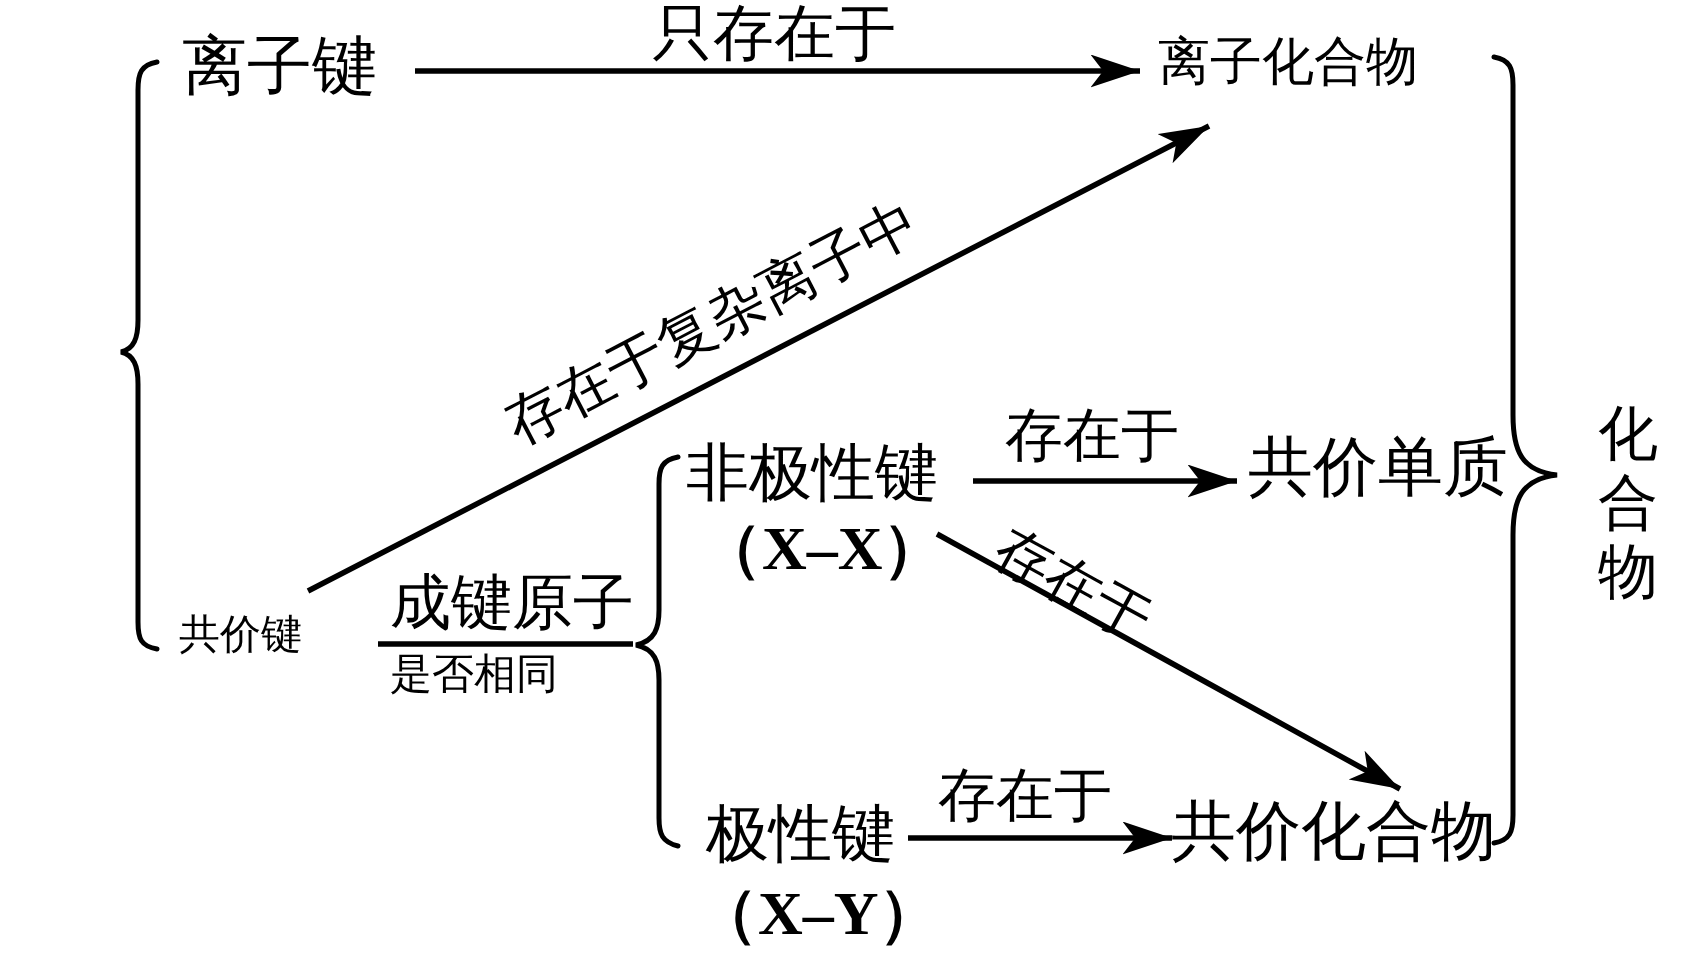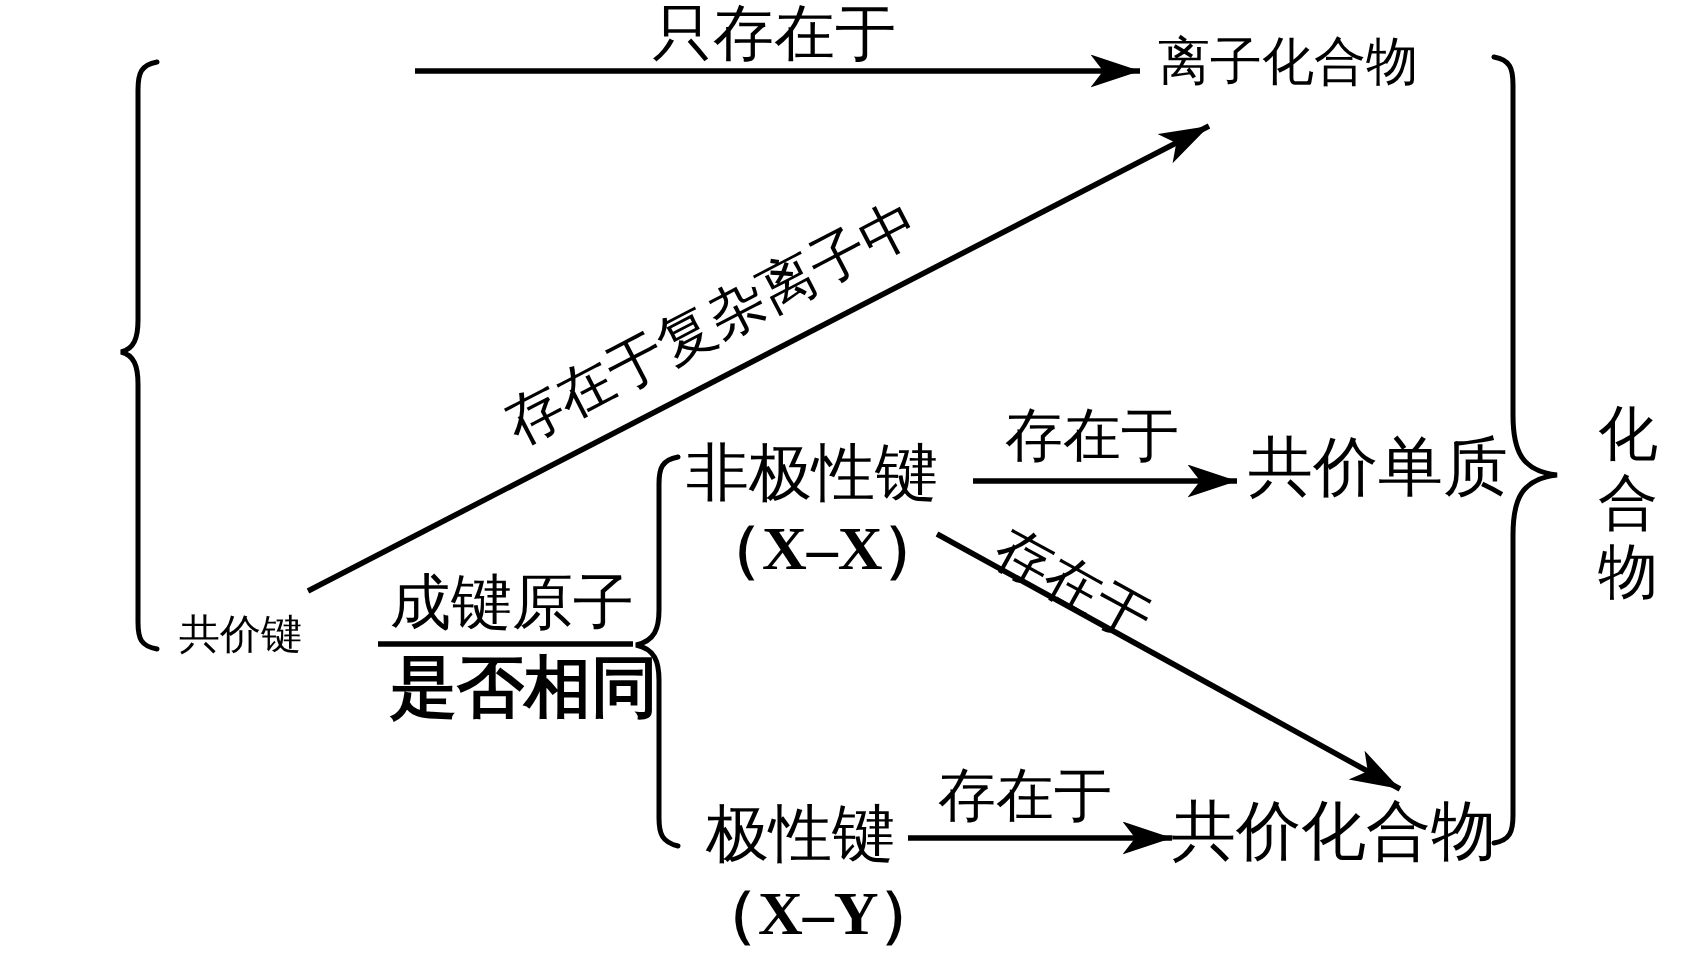--- a/index.html
+++ b/index.html
@@ -21,21 +21,21 @@
   #ionic-bond{left:182px;top:32px;font-size:65px;}
   #only-exists-in{left:652px;top:2px;font-size:61px;}
   #ionic-compound{left:1158px;top:34px;font-size:52px;}
 
   
   #exists-complex{left:712px;top:323px;font-size:57px;transform:translate(-50%,-50%) rotate(-27.5deg);}
 
   
   #covalent-bond{left:179px;top:613px;font-size:41px;text-align:right;}
   #cond-top{left:390px;top:571px;font-size:61px;}
-  #cond-bottom{left:390px;top:652px;font-size:67px;font-weight:bold;}
+  #cond-bottom{left:390px;top:652px;font-size:42px;}
 
   
   #nonpolar-bond{left:686px;top:440px;font-size:63px;text-align:center;}
   #nonpolar-formula{left:700px;top:516px;font-size:62px;}
   #exists-1{left:1005px;top:405px;font-size:58px;}
   #covalent-element{left:1248px;top:433px;font-size:65px;}
   #exists-2{left:1073px;top:585px;font-size:56px;transform:translate(-50%,-50%) rotate(29deg);}
 
   
   #polar-bond{left:676px;top:801px;font-size:63px;margin-left:30px;}
@@ -63,20 +63,21 @@
 
     <line x1="415" y1="71" x2="1140" y2="71" stroke="#000" stroke-width="5.5" marker-end="url(#ah)"></line>
     <line x1="308" y1="591" x2="1209" y2="126" stroke="#000" stroke-width="5.5" marker-end="url(#ah)"></line>
     <line x1="973" y1="481" x2="1237" y2="481" stroke="#000" stroke-width="5.5" marker-end="url(#ah)"></line>
     <line x1="937" y1="534" x2="1400" y2="789" stroke="#000" stroke-width="5.5" marker-end="url(#ah)"></line>
     <line x1="908" y1="838" x2="1172" y2="838" stroke="#000" stroke-width="5.5" marker-end="url(#ah)"></line>
   </svg>
 
   <div class="lbl vert" id="compound-label">化合物</div>
 
+  <div class="lbl" id="ionic-bond">离子键</div>
   <div class="lbl" id="only-exists-in">只存在于</div>
   <div class="lbl" id="ionic-compound">离子化合物</div>
 
   <div class="lbl rot" id="exists-complex">存在于复杂离子中</div>
 
   <div class="lbl" id="covalent-bond">共价键</div>
   <div class="lbl" id="cond-top">成键原子</div>
   <div class="lbl" id="cond-bottom">是否相同</div>
 
   <div class="lbl" id="nonpolar-bond">非极性键</div>

